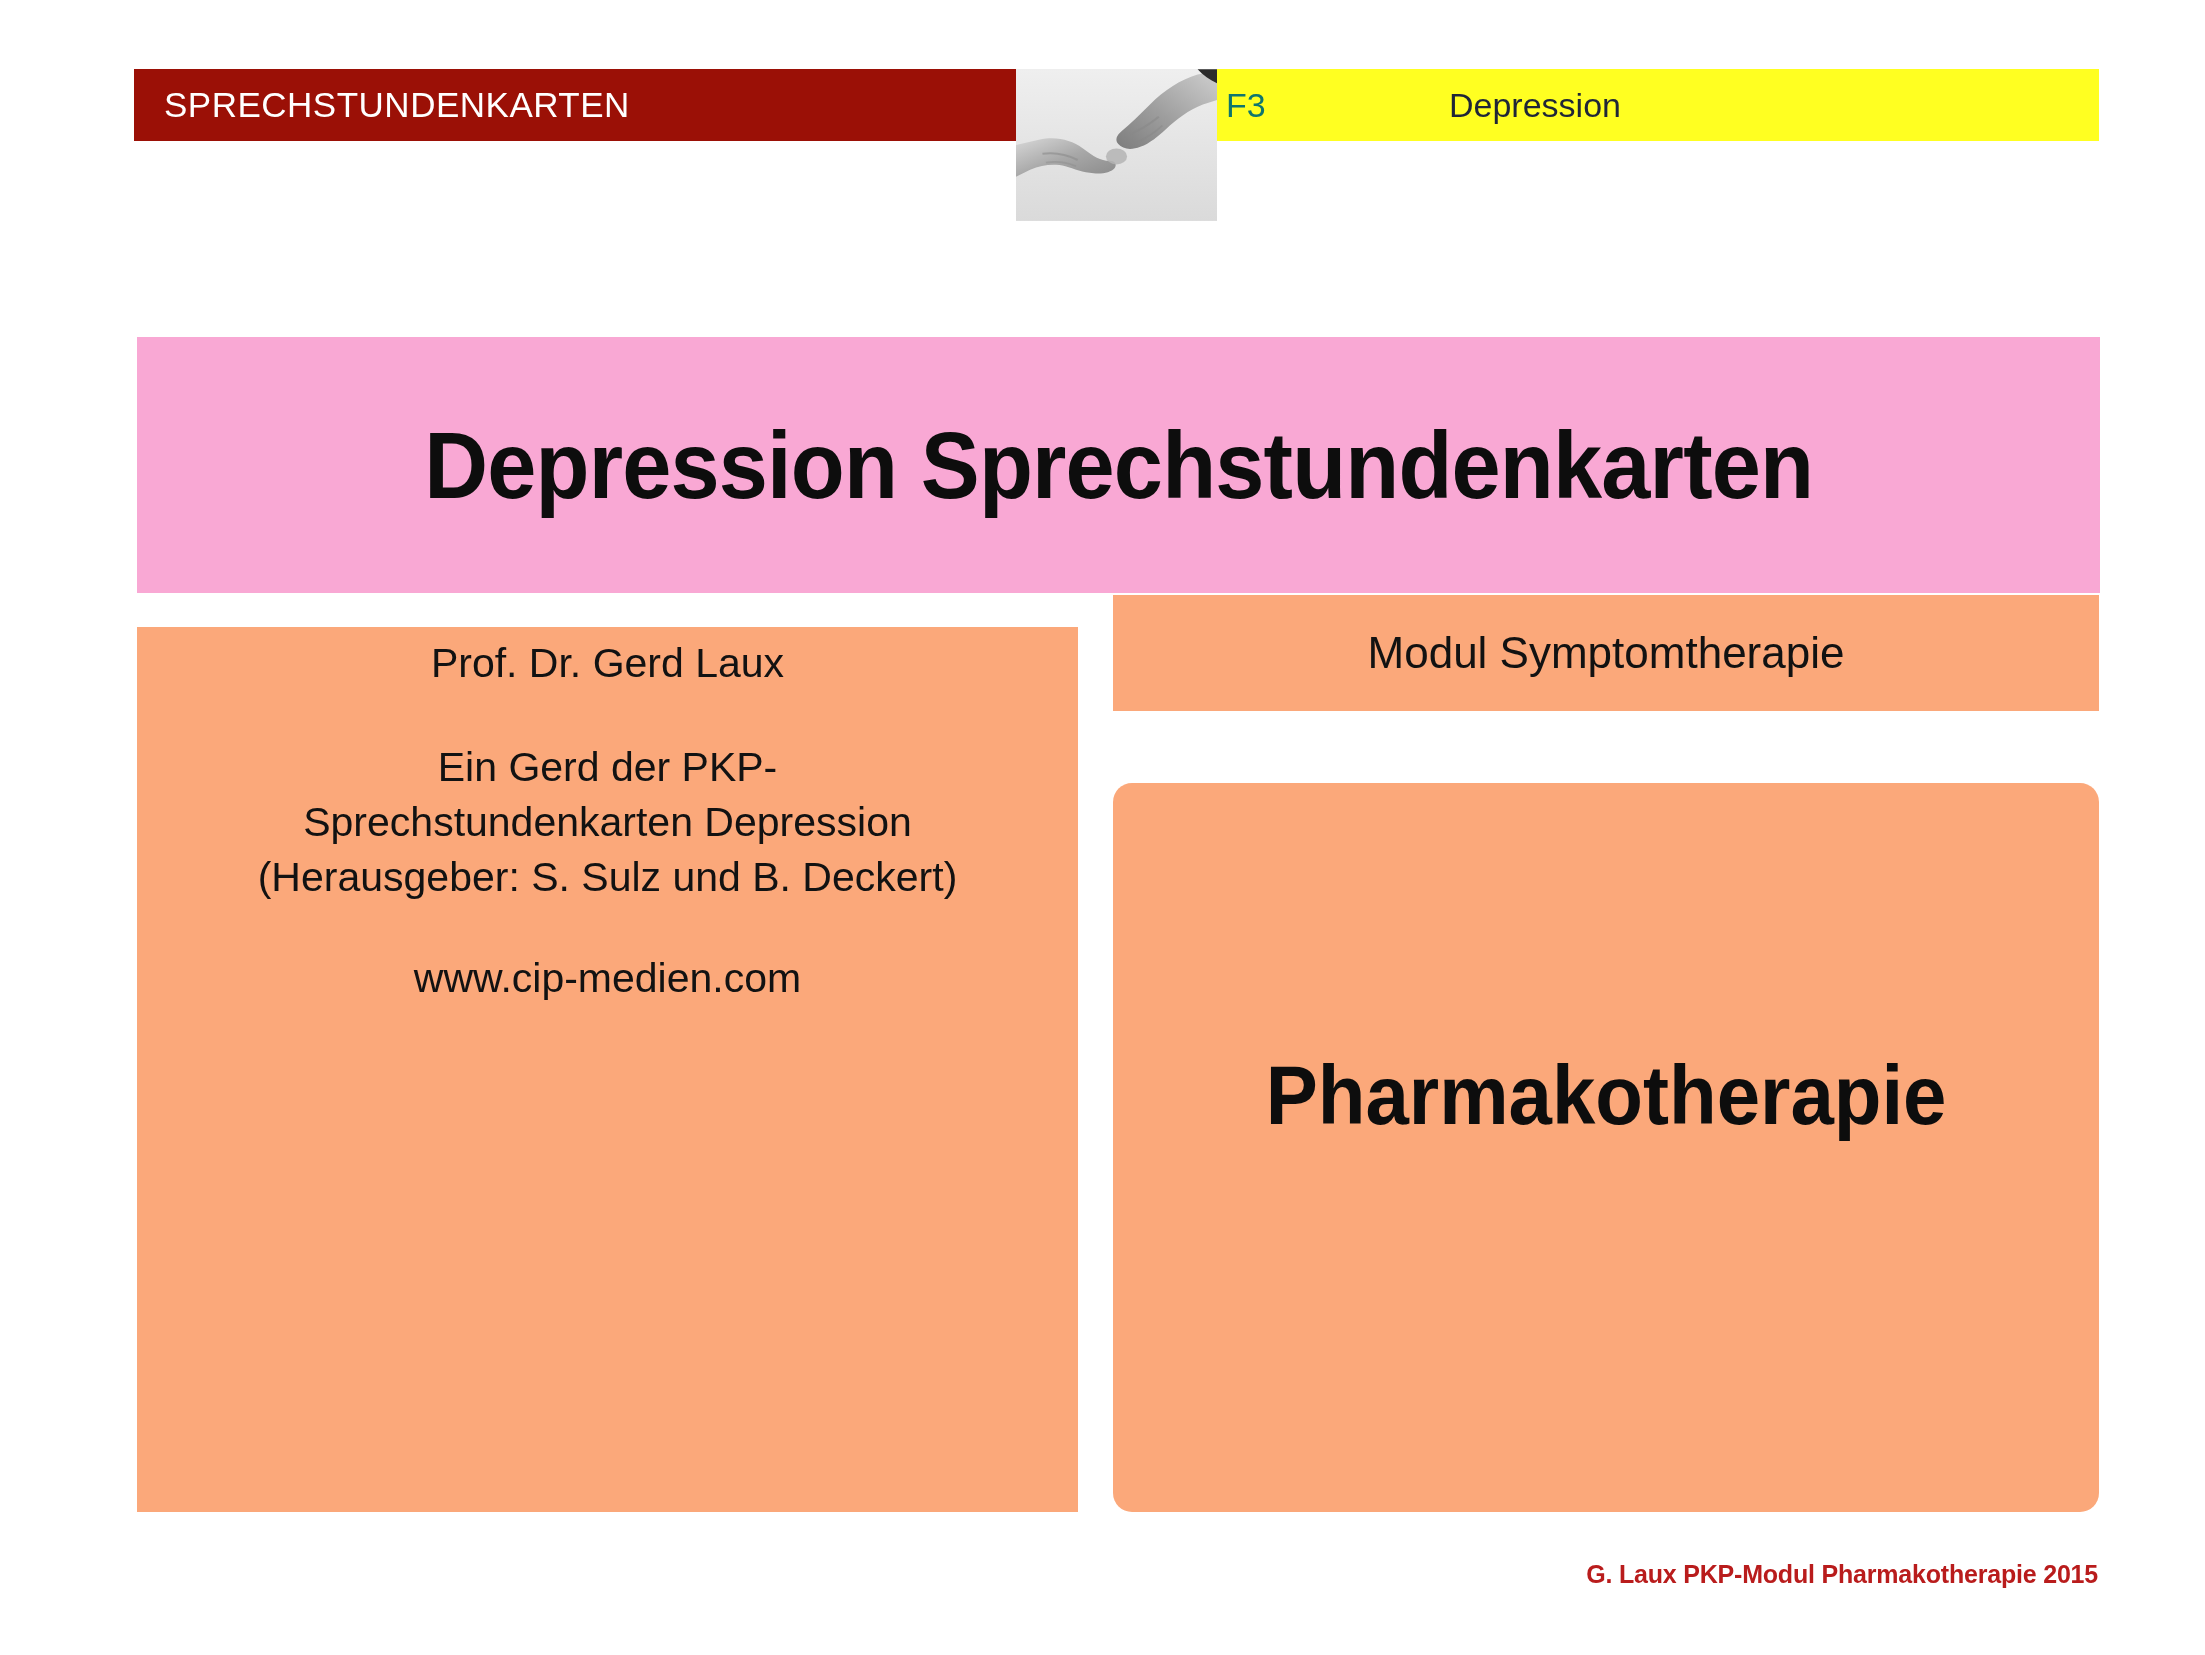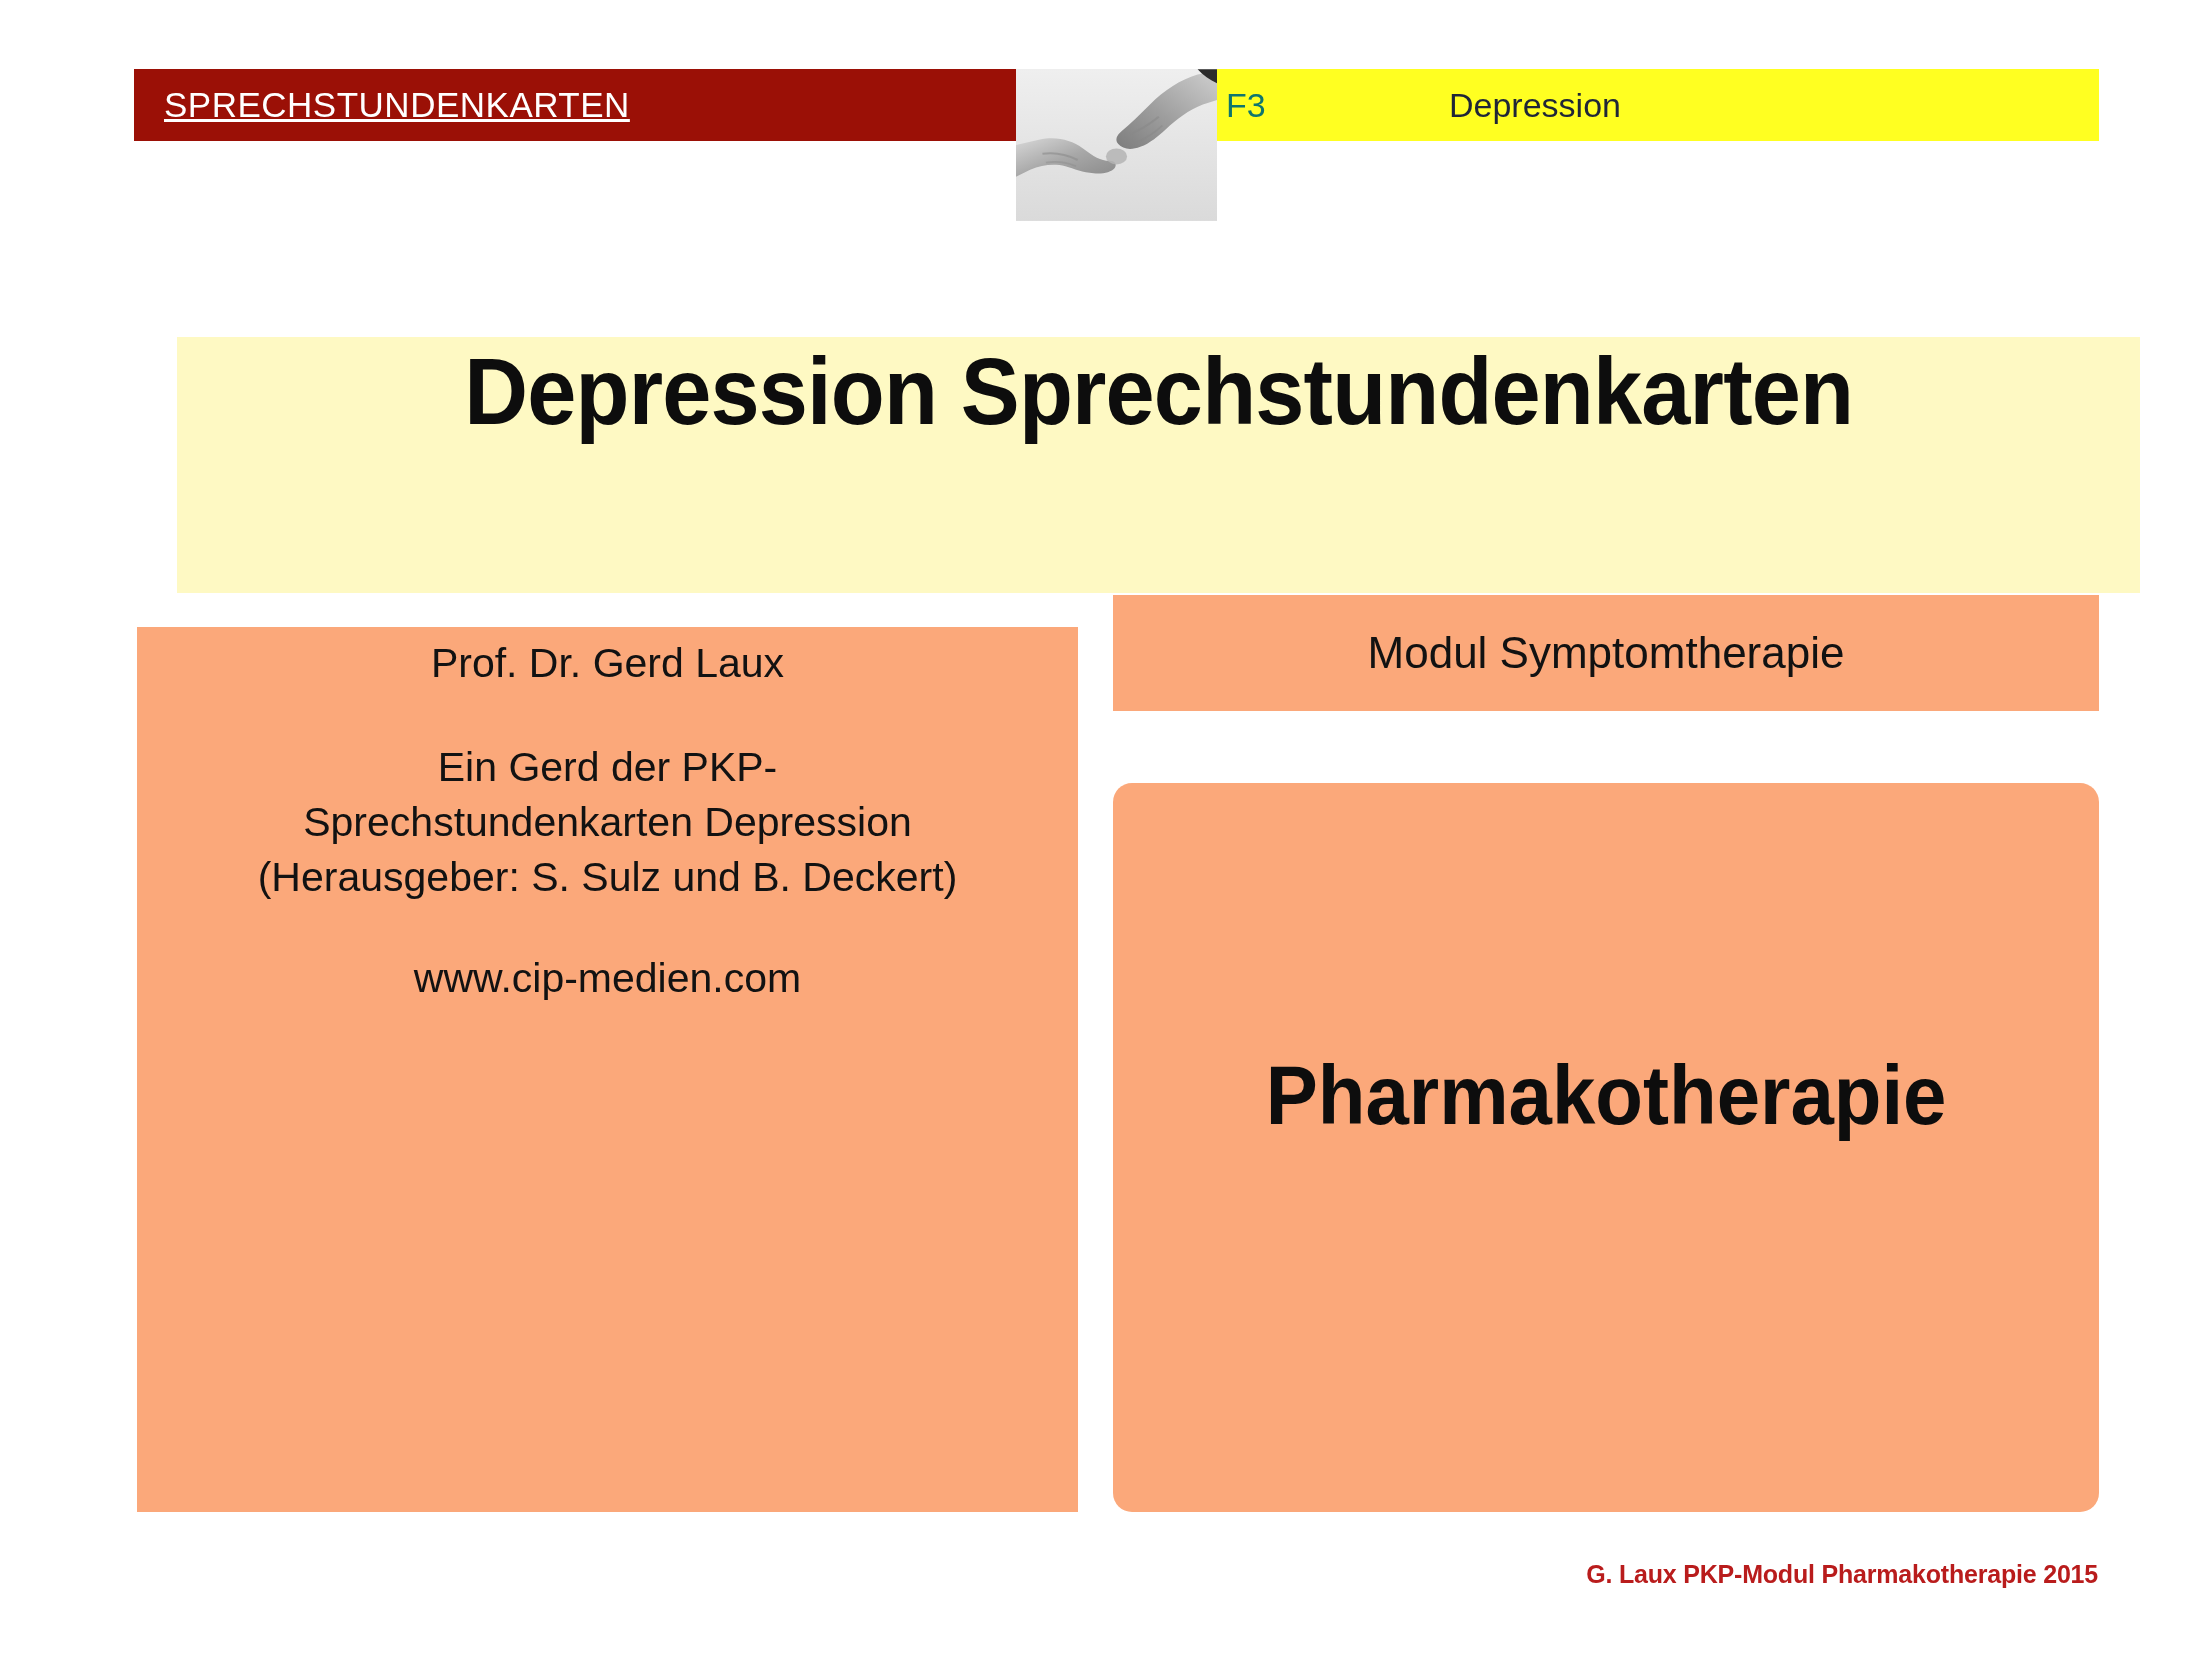--- a/index.html
+++ b/index.html
@@ -36,21 +36,20 @@
     display: flex;
     align-items: center;
   }
   .hdr-red-label {
     color: #ffffff;
     font-size: 35px;
     letter-spacing: 0.5px;
     padding-left: 30px;
     font-weight: 400;
     white-space: nowrap;
-    text-decoration: underline;
   }
 
   .hdr-photo {
     position: absolute;
     left: 1016px;
     top: 69px;
     width: 201px;
     height: 152px;
     overflow: hidden;
     background: #e9e9e9;
@@ -90,24 +89,24 @@
     font-weight: 400;
   }
 
   
   .title-band {
     position: absolute;
     left: 137px;
     top: 337px;
     width: 1963px;
     height: 256px;
-    background: #fef9c3;
-    display: flex;
+    background: #f9a8d4;
+    display: flex;
+    align-items: center;
     justify-content: center;
-    margin-left: 40px;
   }
   .title-text {
     font-family: "Liberation Sans Narrow", "Liberation Sans", "DejaVu Sans", sans-serif;
     font-weight: 700;
     font-size: 95px;
     color: #0d0d0d;
     letter-spacing: -0.9px;
     transform: scaleX(0.93);
     white-space: nowrap;
   }

